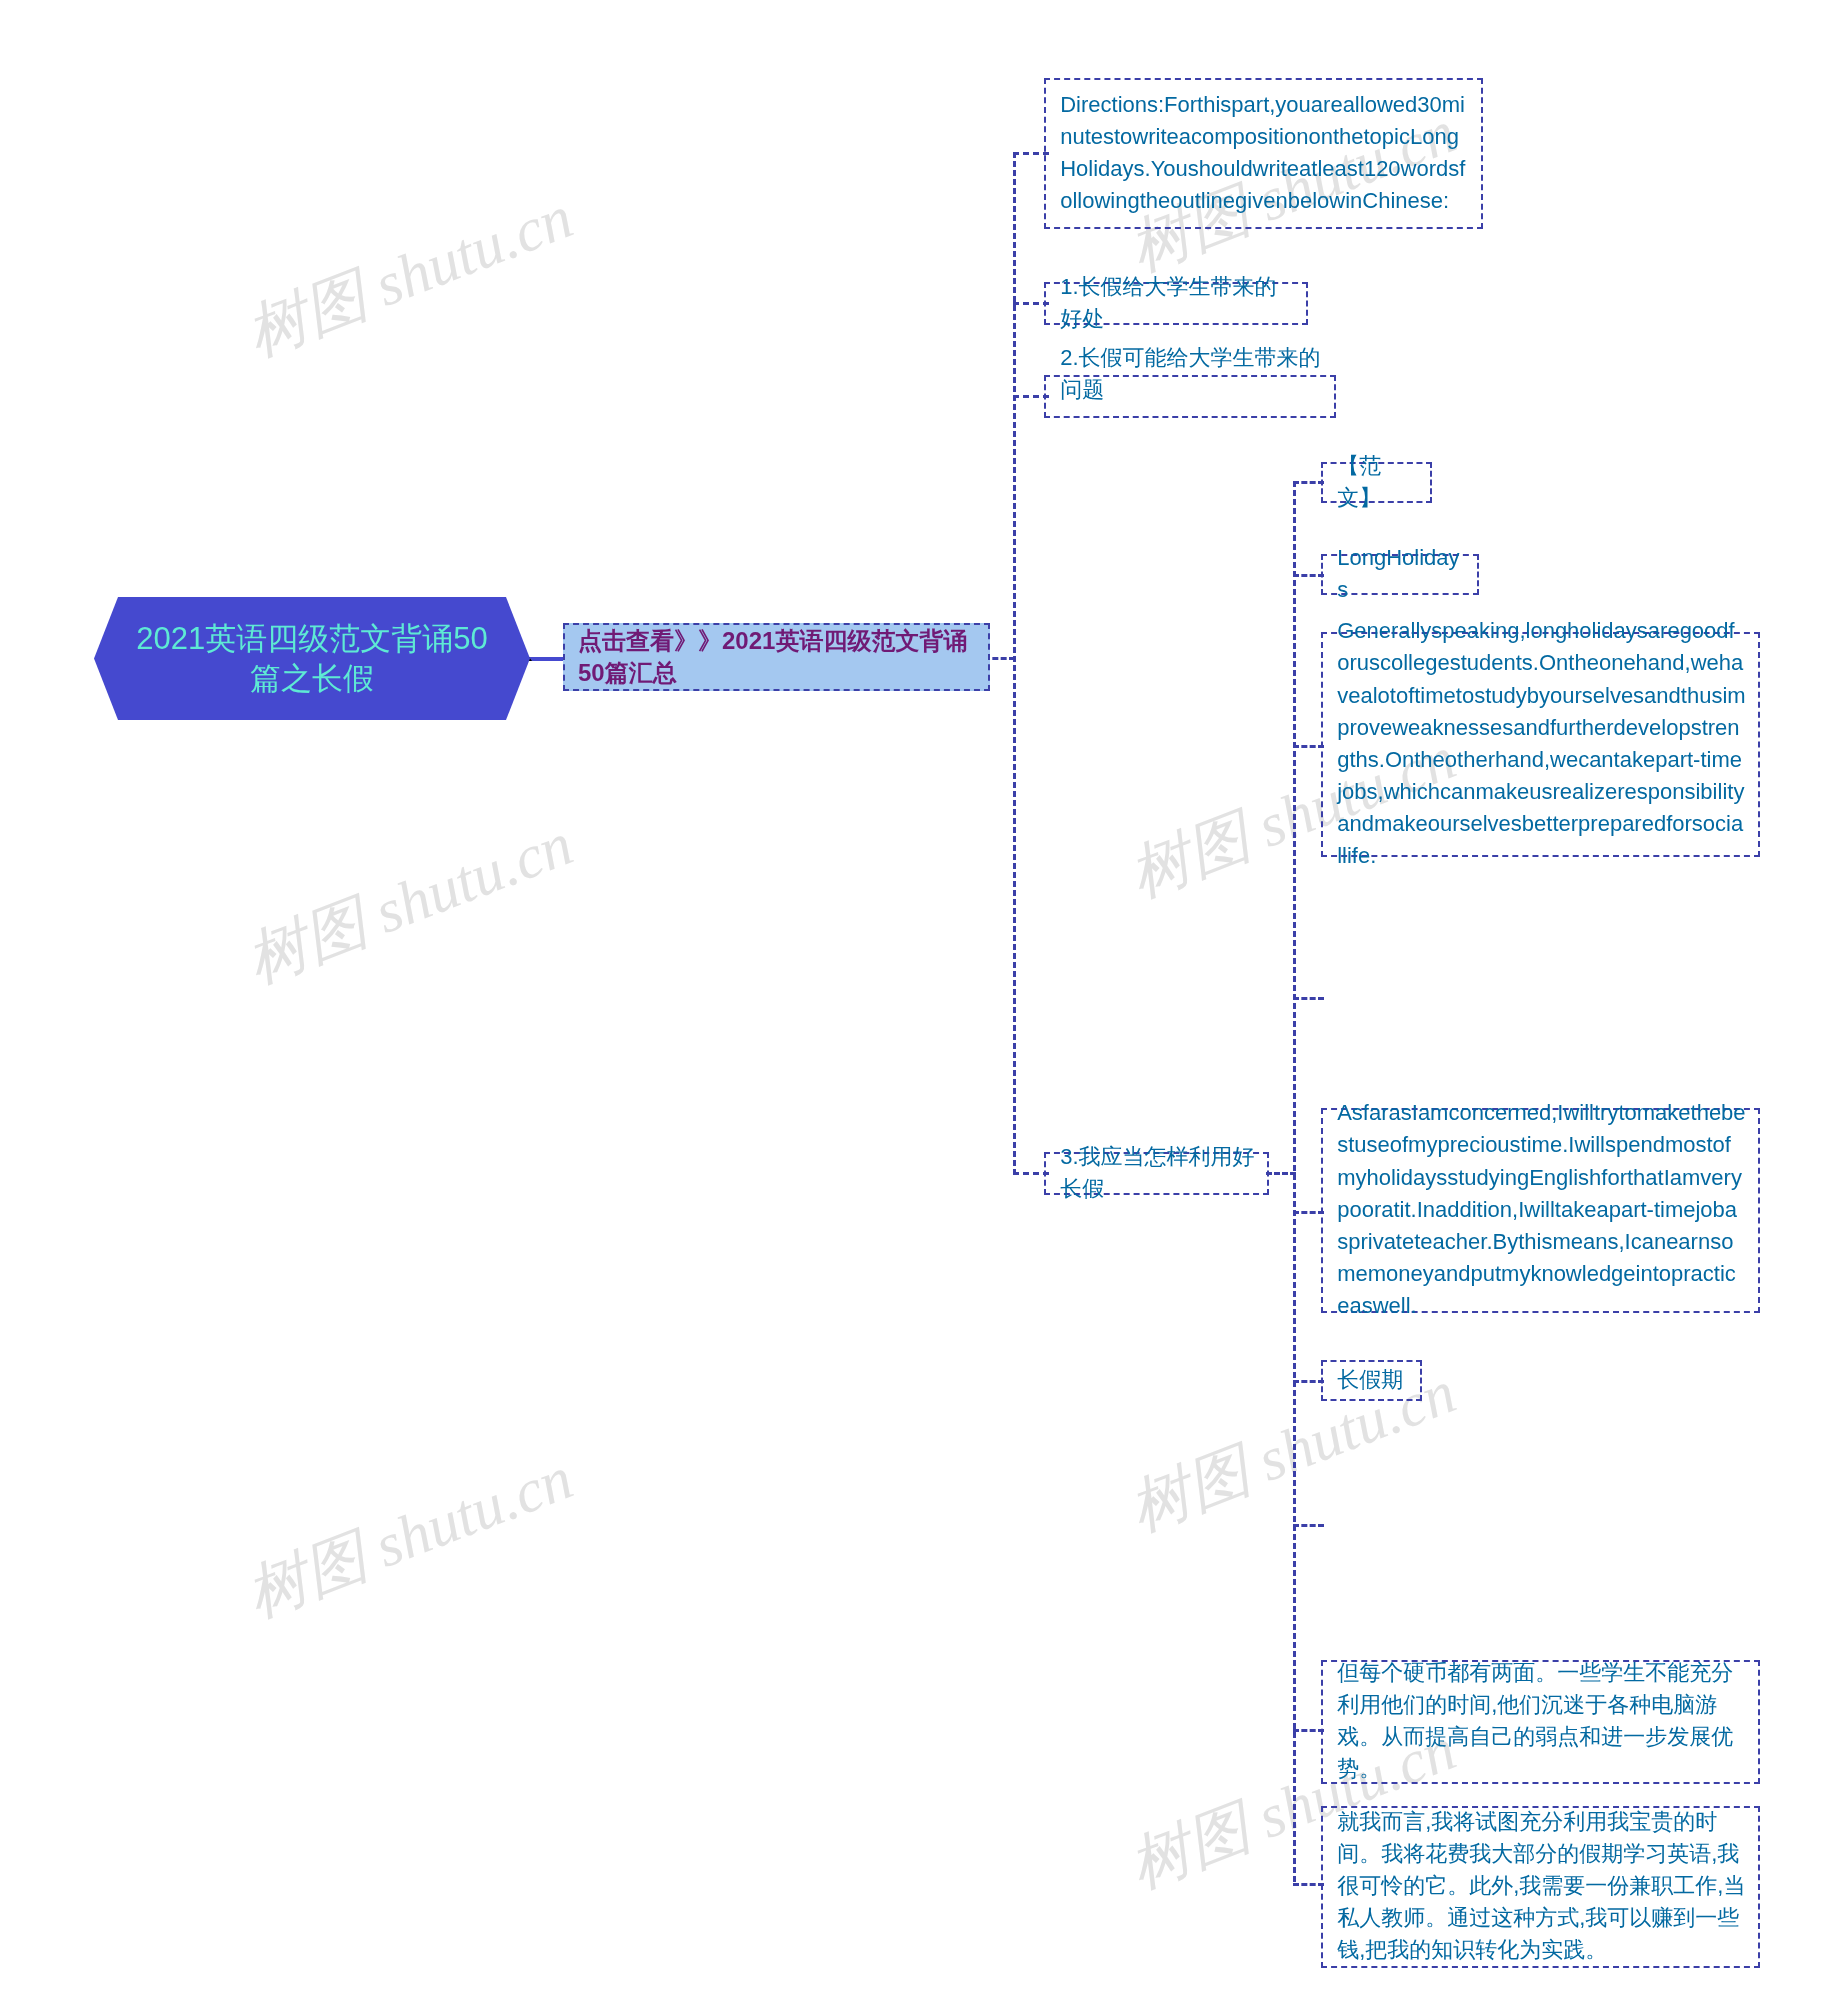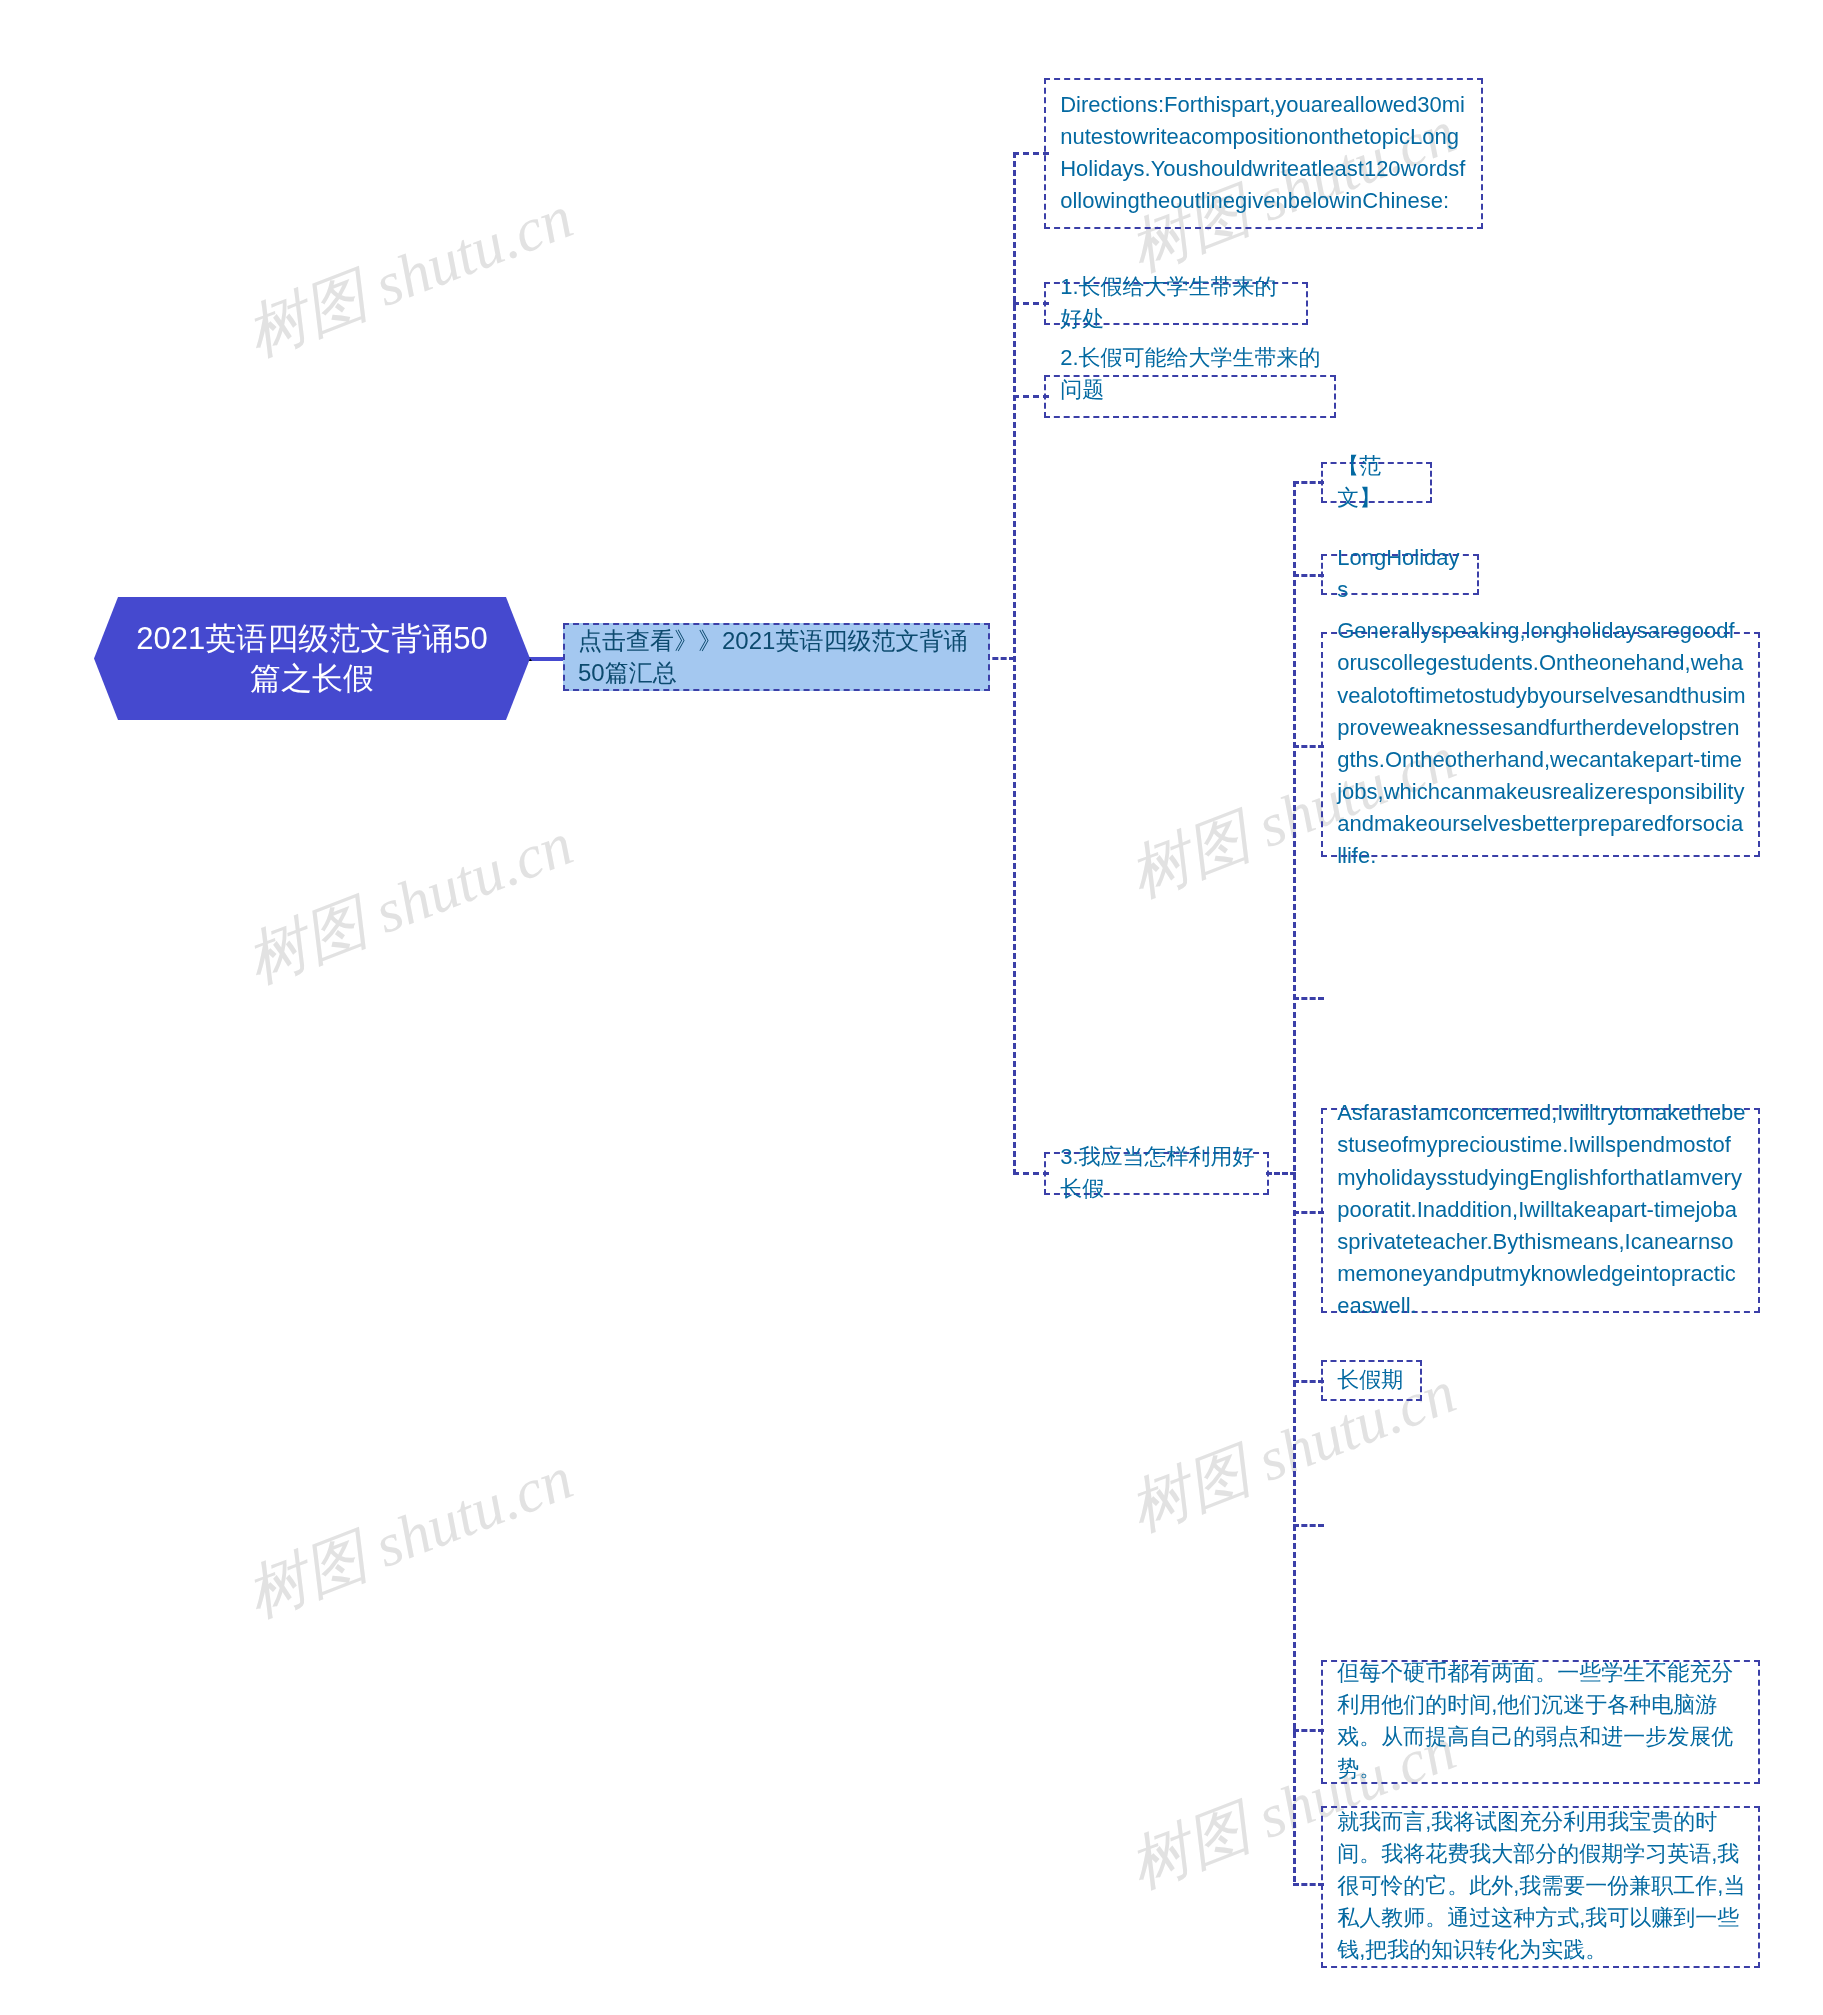--- a/index.html
+++ b/index.html
@@ -28,35 +28,36 @@
   .conn{position:absolute;z-index:1;}
   .conn.v{border-left:3.6px dashed #3b3fa8;}
   .conn.h{border-top:3.6px dashed #3b3fa8;}
   .conn.solid{border-left-style:solid;border-top-style:solid;}
 
   
   .node{position:absolute;box-sizing:border-box;}
 
   .root-node{
     display:flex;align-items:center;justify-content:center;
-    color:#ffffff;
+    color:#5eead4;
     font-size:31px;line-height:1.28;
     text-align:center;
     padding:10px 33px;
     background:#4549cf;
     clip-path:polygon(0 50%, 24px 0, calc(100% - 24px) 0, 100% 50%, calc(100% - 24px) 100%, 24px 100%);
   }
 
   .l1-node{
     display:flex;align-items:center;
     background:#a4c8f0;
     border:2.8px dashed #3b3fa8;
-    color:#0c4a6e;
+    color:#701a75;
     font-size:24px;line-height:1.34;
     padding:8.5px 13px;
+    font-weight:bold;
   }
 
   .box{
     border:2.8px dashed #3b3fa8;
     background:transparent;
     color:#0369a1;
     font-size:22px;
     line-height:1.46;
     padding:8.5px 11.4px 10px 14.2px;
     display:flex;align-items:center;

